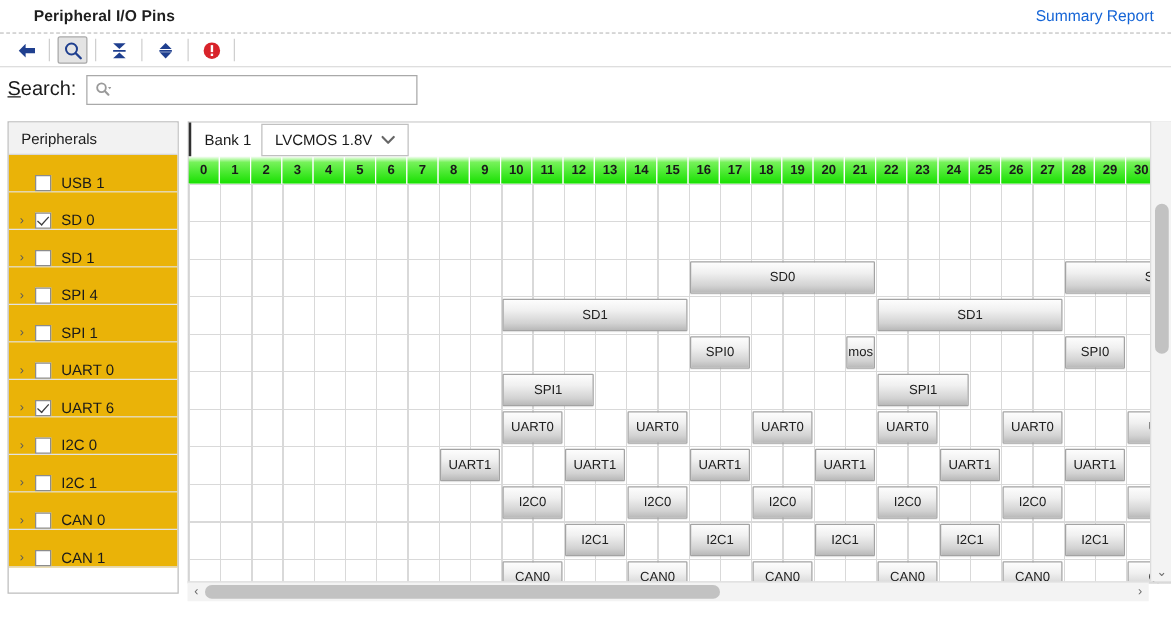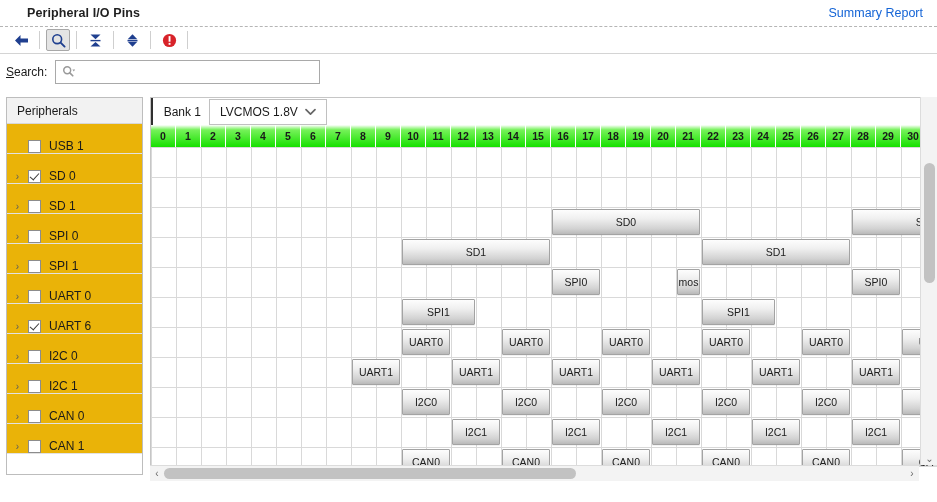--- a/index.html
+++ b/index.html
@@ -69,21 +69,21 @@
   
   .searchbar {
     position: relative;
     height: 35px;
     background: #ffffff;
     display: flex;
     align-items: center;
     padding-left: 6px;
   }
   .search-label {
-    font-size: 12px;
+    font-size: 16px;
     color: #1a1a1a;
     margin-right: 8px;
   }
   .search-label u { text-decoration: underline; }
   .search-input-wrap {
     position: relative;
     width: 265px; height: 24px;
     border: 1px solid #a9a9a9;
     background: #ffffff;
     display: flex;
@@ -396,21 +396,21 @@
           <span class="periph-label">SD 0</span>
         </div>
         <div class="periph-row">
           <div class="expander">›</div>
           <div class="chk"></div>
           <span class="periph-label">SD 1</span>
         </div>
         <div class="periph-row">
           <div class="expander">›</div>
           <div class="chk"></div>
-          <span class="periph-label">SPI 0</span>
+          <span class="periph-label">SPI 4</span>
         </div>
         <div class="periph-row">
           <div class="expander">›</div>
           <div class="chk"></div>
           <span class="periph-label">SPI 1</span>
         </div>
         <div class="periph-row">
           <div class="expander">›</div>
           <div class="chk"></div>
           <span class="periph-label">UART 0</span>

